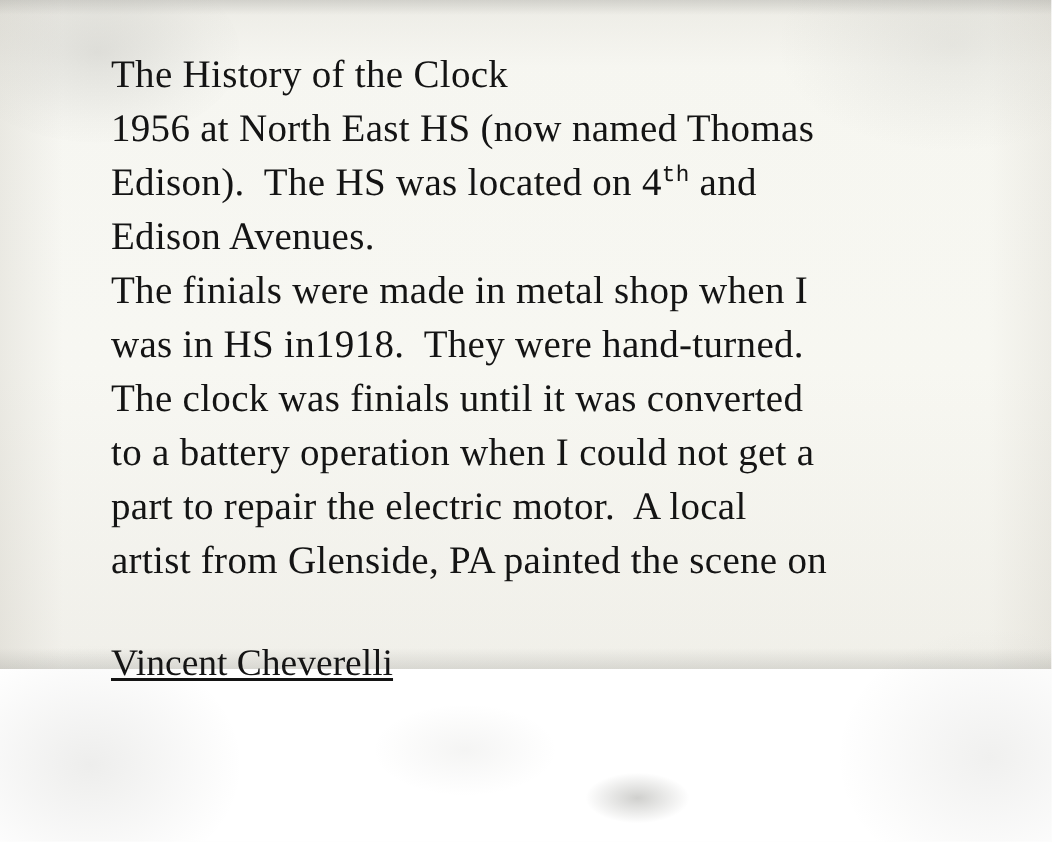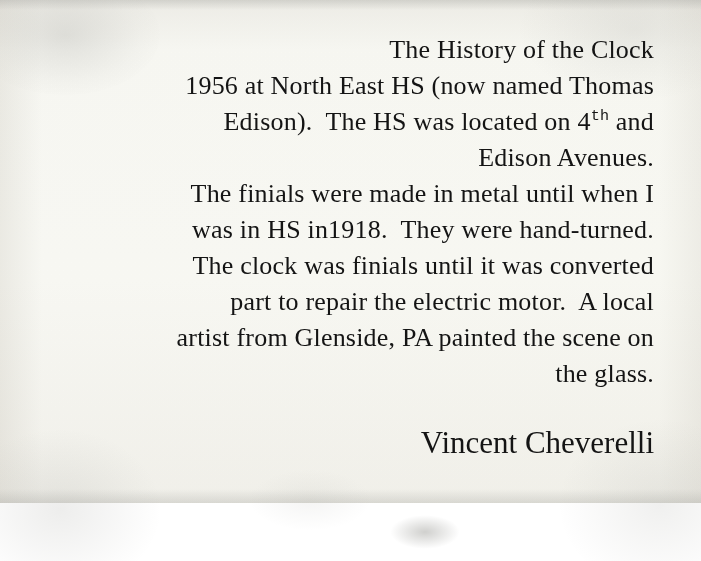--- a/index.html
+++ b/index.html
@@ -9,27 +9,26 @@
   }
   body {
     width: 701px;
     height: 561px;
     overflow: hidden;
     font-family: "Liberation Serif", serif;
   }
   #page {
     position: relative;
     width: 701px;
-    height: 503px;
+    height: 446px;
     background: #fbfbf9;
     background-image:
       linear-gradient(180deg, #f2f1ee 0%, #fcfcfa 10%, #fdfdfb 55%, #f6f5f2 100%),
       linear-gradient(90deg, #f0efec 0%, #fdfdfc 6%, #fdfdfb 94%, #f3f2ef 100%);
     background-blend-mode: multiply;
-    text-align: right;
   }
   
   .blotch {
     position: absolute;
     border-radius: 50%;
     pointer-events: none;
   }
   .b1 { left: -30px; top: -25px; width: 190px; height: 120px; background: radial-gradient(ellipse at center, rgba(170,170,165,0.30) 0%, rgba(200,200,195,0.10) 55%, rgba(255,255,255,0) 75%); }
   .b2 { left: 520px; top: -40px; width: 230px; height: 140px; background: radial-gradient(ellipse at center, rgba(180,180,175,0.22) 0%, rgba(255,255,255,0) 72%); }
   .b3 { left: -40px; top: 430px; width: 200px; height: 160px; background: radial-gradient(ellipse at center, rgba(175,175,170,0.22) 0%, rgba(255,255,255,0) 72%); }
@@ -66,45 +65,46 @@
   sup {
     font-size: 0.58em;
     vertical-align: super;
     line-height: 0;
     font-family: Liberation Mono, monospace;
   }
   .spacer {
     height: 34px;
   }
   .signature {
-    font-size: 31px;
+    font-size: 25px;
     line-height: 34px;
     color: #141414;
+    text-decoration: underline;
   }
 </style>
 </head>
 <body>
 
 <div id="page">
   <div class="edge-top"></div>
   <div class="blotch b1"></div>
   <div class="blotch b2"></div>
   <div class="blotch b3"></div>
   <div class="blotch b4"></div>
   <div class="blotch b6"></div>
   <div class="blotch b5"></div>
   <div class="edge-bottom"></div>
 
   <div id="note">
     <div class="line">The History of the Clock</div>
     <div class="line">1956 at North East HS (now named Thomas</div>
     <div class="line sup-host"><span>Edison).  The HS was located on 4</span><sup>th</sup><span> and</span></div>
     <div class="line">Edison Avenues.</div>
-    <div class="line">The finials were made in metal until when I</div>
+    <div class="line">The finials were made in metal shop when I</div>
     <div class="line">was in HS in1918.  They were hand-turned.</div>
     <div class="line">The clock was finials until it was converted</div>
+    <div class="line">to a battery operation when I could not get a</div>
     <div class="line">part to repair the electric motor.  A local</div>
     <div class="line">artist from Glenside, PA painted the scene on</div>
-    <div class="line">the glass.</div>
     <div class="spacer"></div>
     <div class="signature">Vincent Cheverelli</div>
   </div>
 </div>
 
 </body></html>

